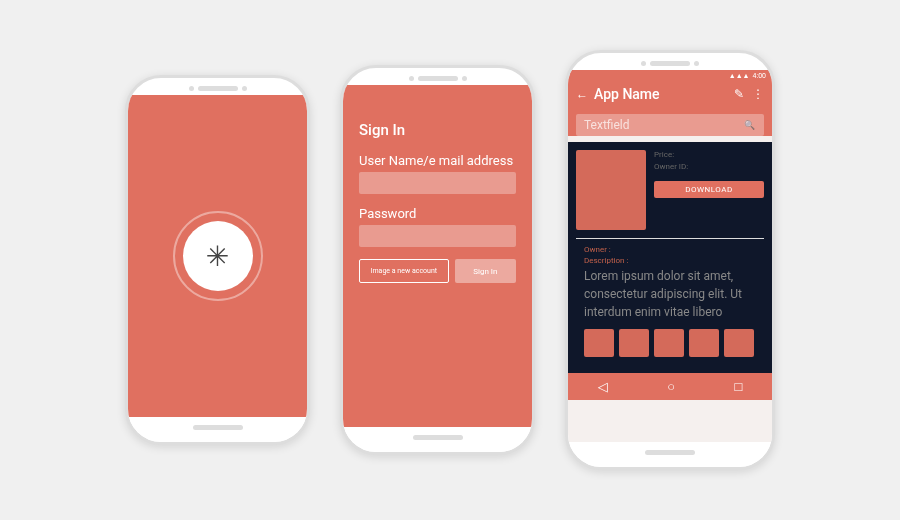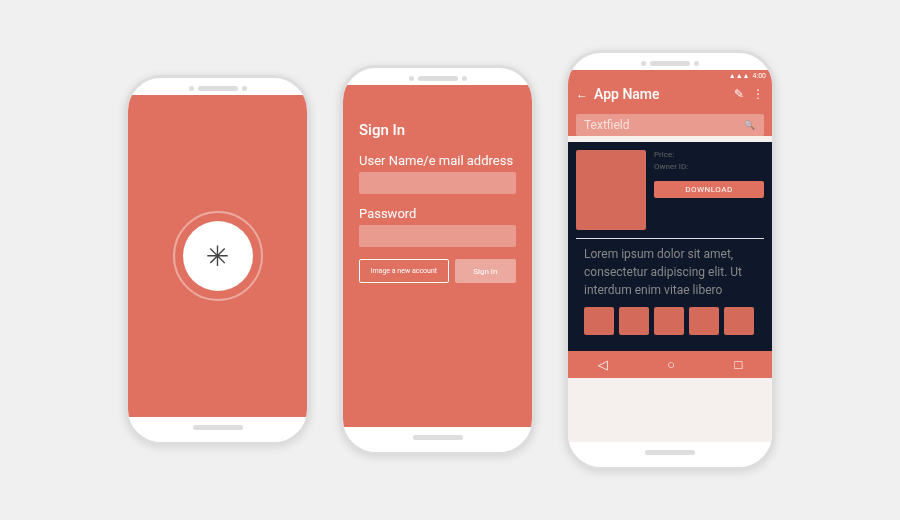--- a/index.html
+++ b/index.html
@@ -441,20 +441,24 @@
         <div class="detail-image"></div>
         <div class="detail-info">
           <div class="detail-info-row">Price:</div>
           <div class="detail-info-row">Owner ID:</div>
           <div class="detail-download-btn">DOWNLOAD</div>
         </div>
       </div>
 
       <div class="detail-divider"></div>
 
+      <div class="detail-meta">
+        <div class="detail-meta-row">Owner :</div>
+        <div class="detail-meta-row">Description :</div>
+      </div>
       <div class="detail-description">Lorem ipsum dolor sit amet, consectetur adipiscing elit. Ut interdum enim vitae libero</div>
 
       <div class="detail-thumbnails">
         <div class="thumb"></div>
         <div class="thumb"></div>
         <div class="thumb"></div>
         <div class="thumb"></div>
         <div class="thumb"></div>
       </div>
     </div>

